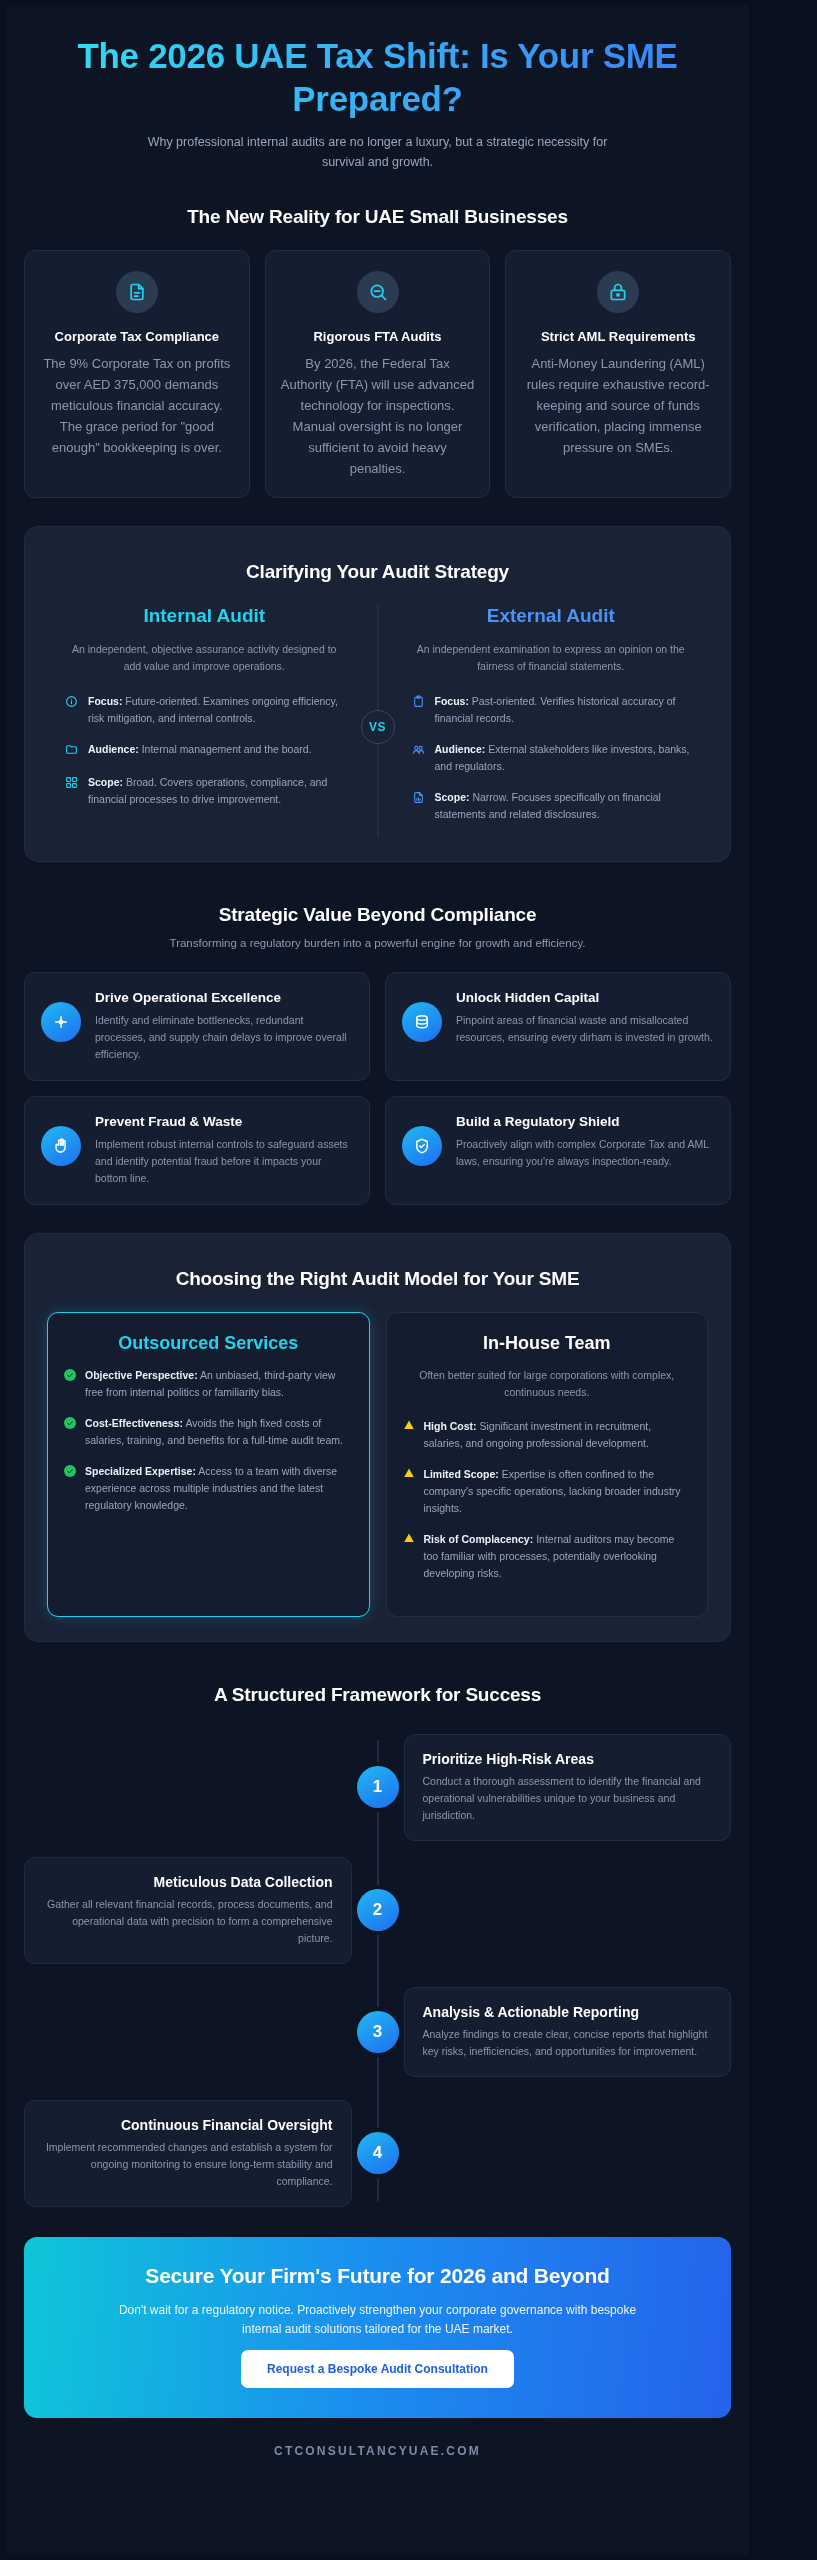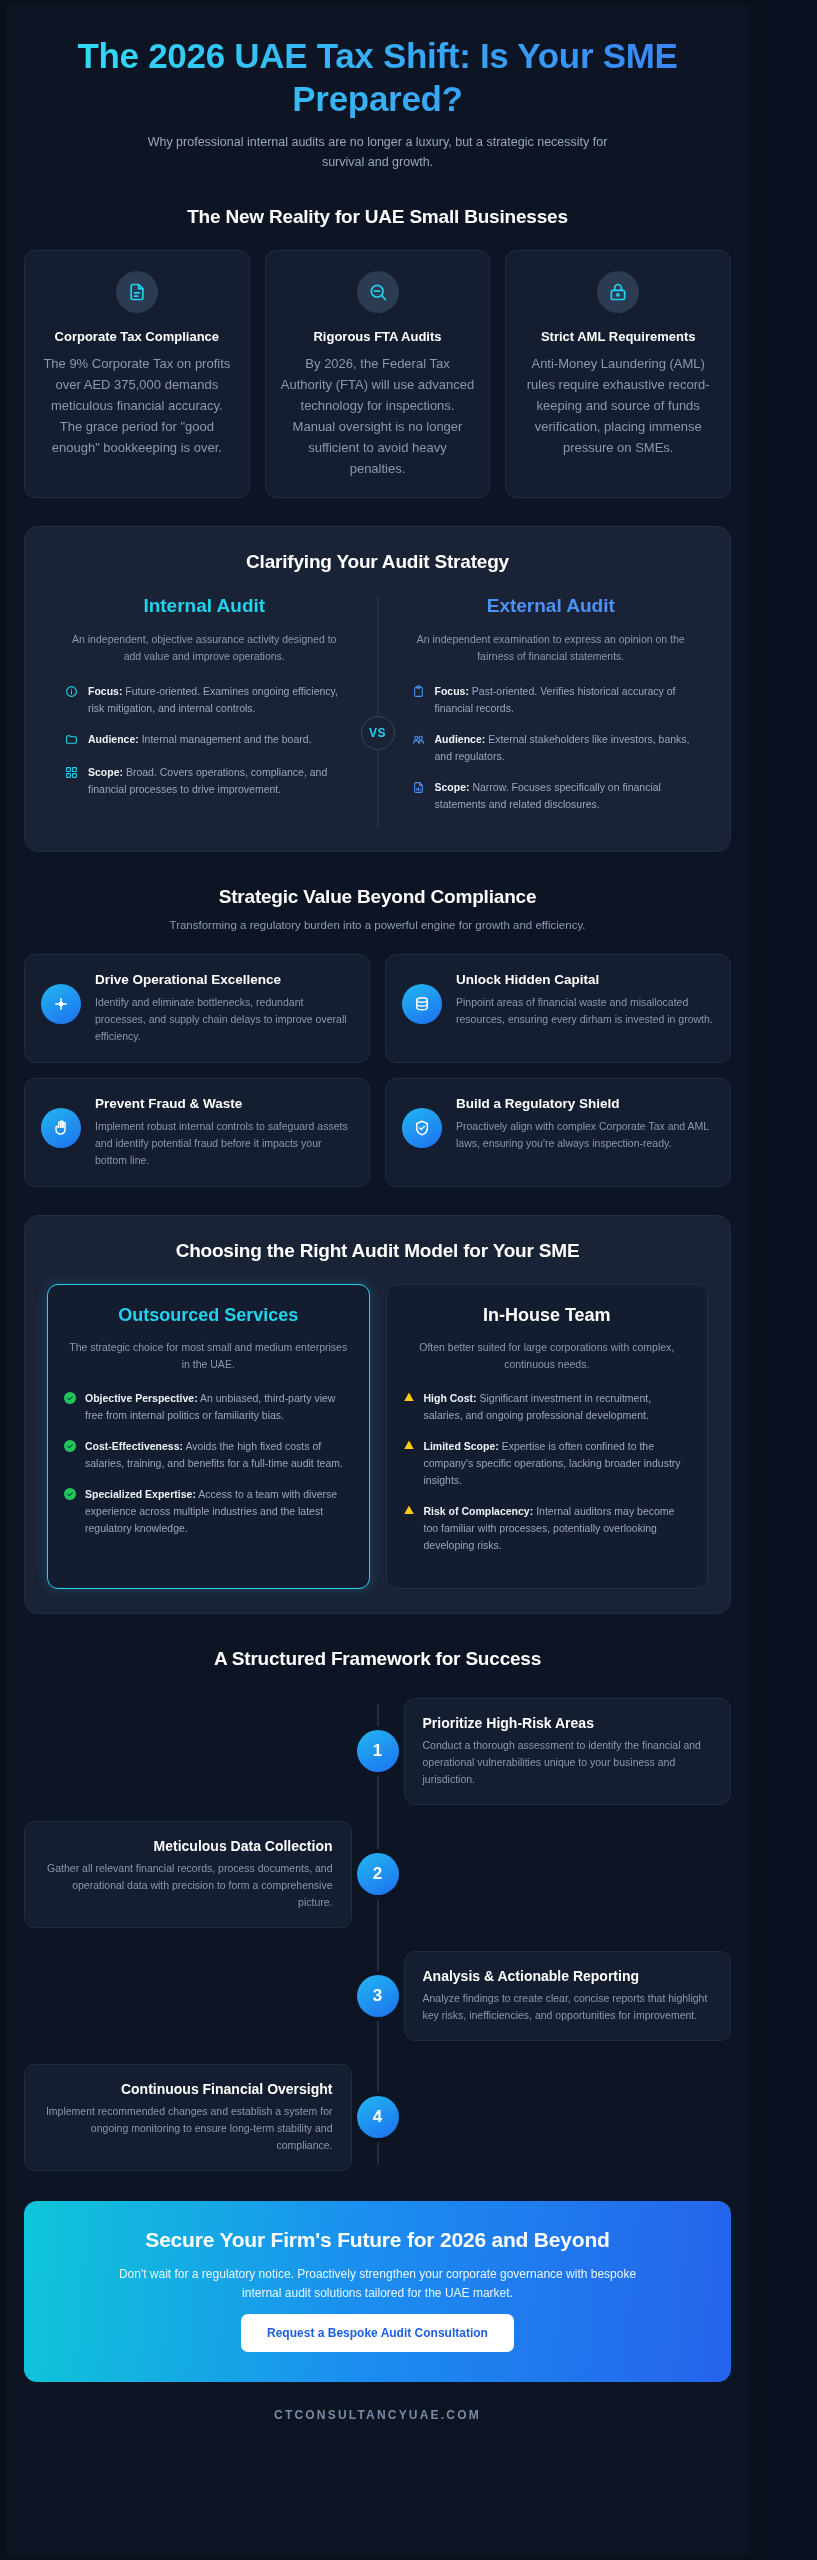--- a/index.html
+++ b/index.html
@@ -84,38 +84,38 @@
     background: #2b3b52;
     margin: 0 auto 16px;
     display: flex; align-items: center; justify-content: center;
   }
   .rcard .circ svg { width: 20px; height: 20px; stroke: #22d3ee; fill: none; stroke-width: 2; stroke-linecap: round; stroke-linejoin: round; }
   .rcard h3 { font-size: 13px; color: #fff; font-weight: bold; margin-bottom: 9px; }
   .rcard p { font-size: 13px; line-height: 1.62; color: #8b97ae; }
 
   
   .panel {
-    margin: 28px 18px 0;
+    margin: 28px 18px 8px;
     background: #1a2236;
     border: 1px solid #222c44;
     border-radius: 14px;
-    padding: 24px 22px 24px;
+    padding: 34px 22px 24px;
   }
 
   
   .vswrap { position: relative; margin-top: 22px; display: flex; }
   .vscol { width: 50%; padding: 0 18px; }
   .vscol.left { padding-right: 34px; }
   .vscol.right { padding-left: 34px; }
   .vsdivider {
     position: absolute; left: 50%; top: 0; bottom: 0; width: 1px;
     background: #2d3a55; transform: translateX(-0.5px);
   }
   .vsbadge {
-    position: absolute; left: 50%; top: 138px;
+    position: absolute; left: 50%; top: 122px;
     transform: translate(-50%, -50%);
     width: 34px; height: 34px; border-radius: 50%;
     background: #1a2236; border: 1.5px solid #38475f;
     display: flex; align-items: center; justify-content: center;
     font-size: 12px; font-weight: bold; color: #22d3ee; letter-spacing: .5px;
   }
   .vscol h3 { text-align: center; font-size: 19px; font-weight: bold; margin-bottom: 14px; }
   .vscol.left h3 { color: #22d3ee; }
   .vscol.right h3 { color: #4b93f7; }
   .vscol .lead { text-align: center; font-size: 10.5px; line-height: 1.6; color: #8b97ae; margin-bottom: 18px; }
@@ -419,21 +419,20 @@
     </div>
   </section>
 
   <section class="panel">
     <h2 class="sec-title">Choosing the Right Audit Model for Your SME</h2>
 
     <div class="models">
 
       <div class="mcard hl">
         <h3>Outsourced Services</h3>
-        <p class="lead">The strategic choice for most small and medium enterprises in the UAE.</p>
 
         <div class="mitem">
           <span class="bul"><span class="check">
                 <svg viewBox="0 0 24 24">
                   <path d="M5 12.5l5 5 9-10"></path>
                 </svg>
               </span></span>
           <span class="tx"><b>Objective Perspective:</b> <span>An unbiased, third-party view free from internal politics or familiarity bias.</span></span>
         </div>
         <div class="mitem">

